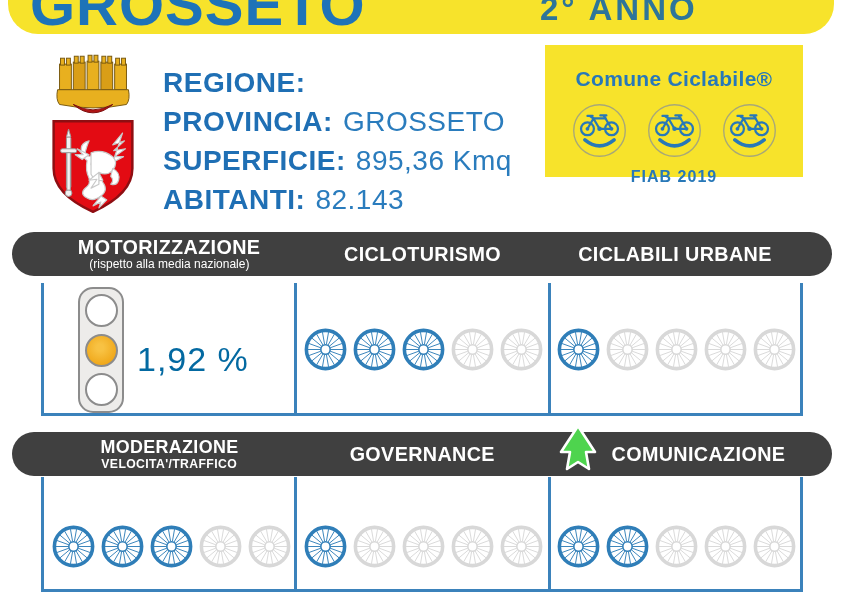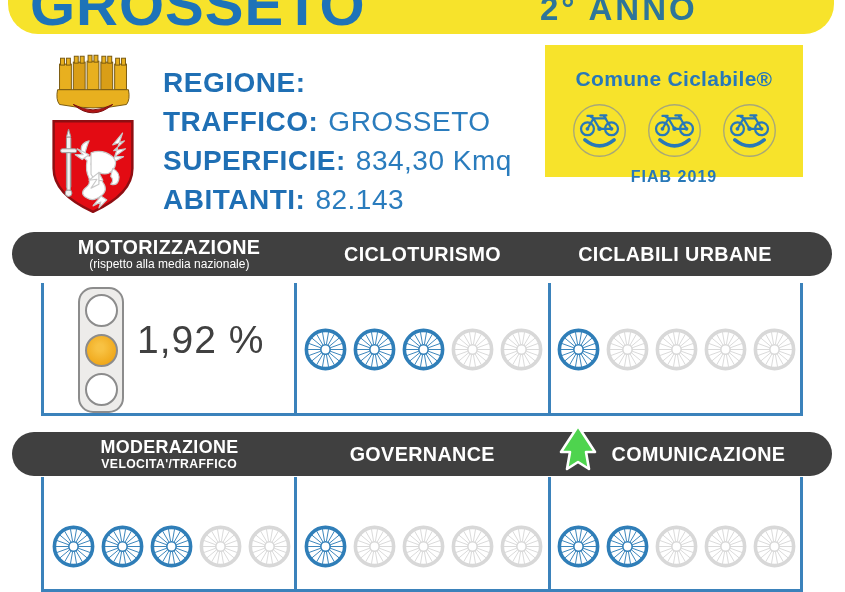--- a/index.html
+++ b/index.html
@@ -39,21 +39,21 @@
   .hline{position:absolute;height:3px;background:#3B82BB;}
   
   .wheel-row{position:absolute;display:flex;gap:4px;}
   .wheel{width:45px;height:45px;flex:0 0 auto;}
   
   .tlight{position:absolute;left:78px;top:287px;width:46px;height:126px;background:#EDECEA;border:2.5px solid #8C8C8C;
           border-radius:15px;box-sizing:border-box;display:flex;flex-direction:column;justify-content:space-between;
           align-items:center;padding:5px 0;}
   .lamp{width:33px;height:33px;border-radius:50%;border:2.5px solid #8C8C8C;background:#fff;box-sizing:border-box;}
   .lamp.on{background:radial-gradient(circle at 45% 40%, #F8C243 15%, #F0A91C 70%, #E0960E);}
-  .tl-value{position:absolute;left:137px;top:318px;font-size:39px;font-weight:400;color:#404040;letter-spacing:1px;}
+  .tl-value{position:absolute;left:137px;top:340px;font-size:34px;font-weight:400;color:#0369a1;letter-spacing:1px;}
 </style>
 </head>
 <body>
 
 <div class="stage">
 
   <div class="topbar">
     <div class="city-title">GROSSETO</div>
     <div class="year-label">2° ANNO</div>
   </div>
@@ -99,26 +99,26 @@
       <path d="M72,148 L64,158 L72,154 L70,160 L78,152 Z"></path>
       <path d="M84,120 Q92,124 90,132 Q88,138 82,136 Q86,132 82,128 Z"></path>
     </g>
   </svg>
 
   <div class="info">
     <div class="info-row">
       <span class="info-label">REGIONE:</span>
     </div>
     <div class="info-row">
-      <span class="info-label">TRAFFICO:</span>
+      <span class="info-label">PROVINCIA:</span>
       <span class="info-value">GROSSETO</span>
     </div>
     <div class="info-row">
       <span class="info-label">SUPERFICIE:</span>
-      <span class="info-value">834,30 Kmq</span>
+      <span class="info-value">895,36 Kmq</span>
     </div>
     <div class="info-row">
       <span class="info-label">ABITANTI:</span>
       <span class="info-value">82.143</span>
     </div>
   </div>
 
   <div class="award">
     <div class="award-title">Comune Ciclabile®</div>
     <div class="smileys">

